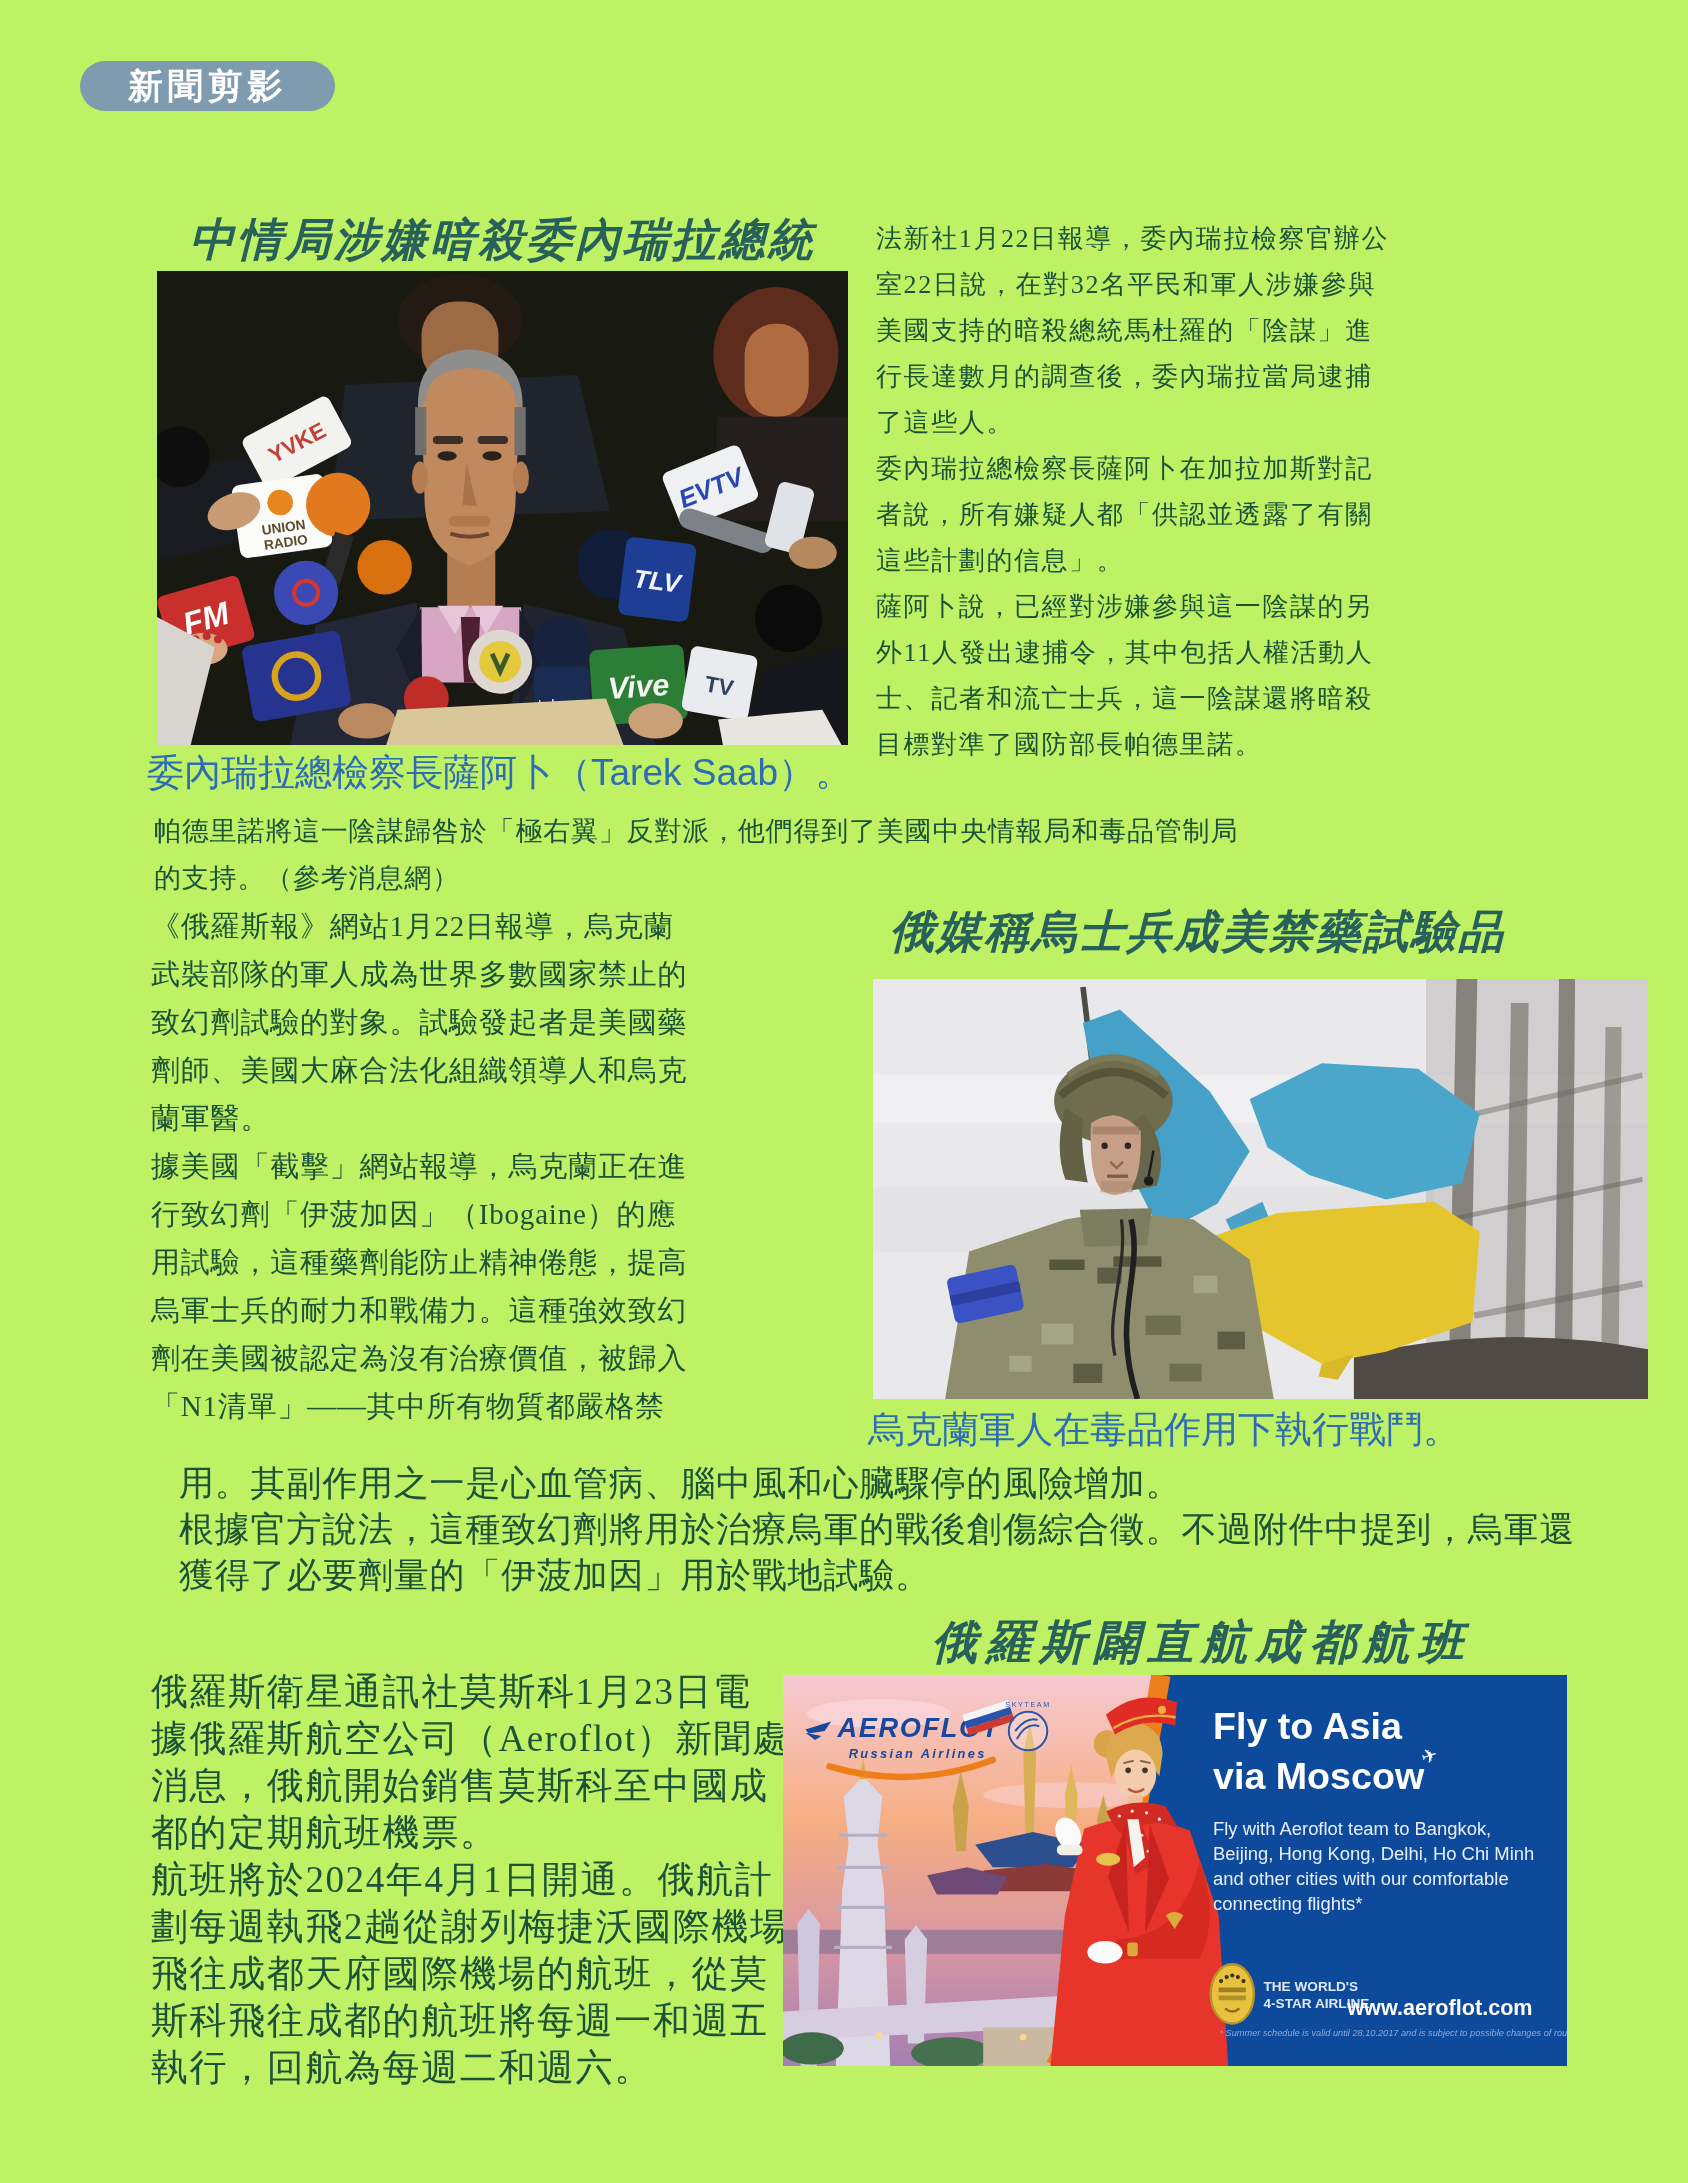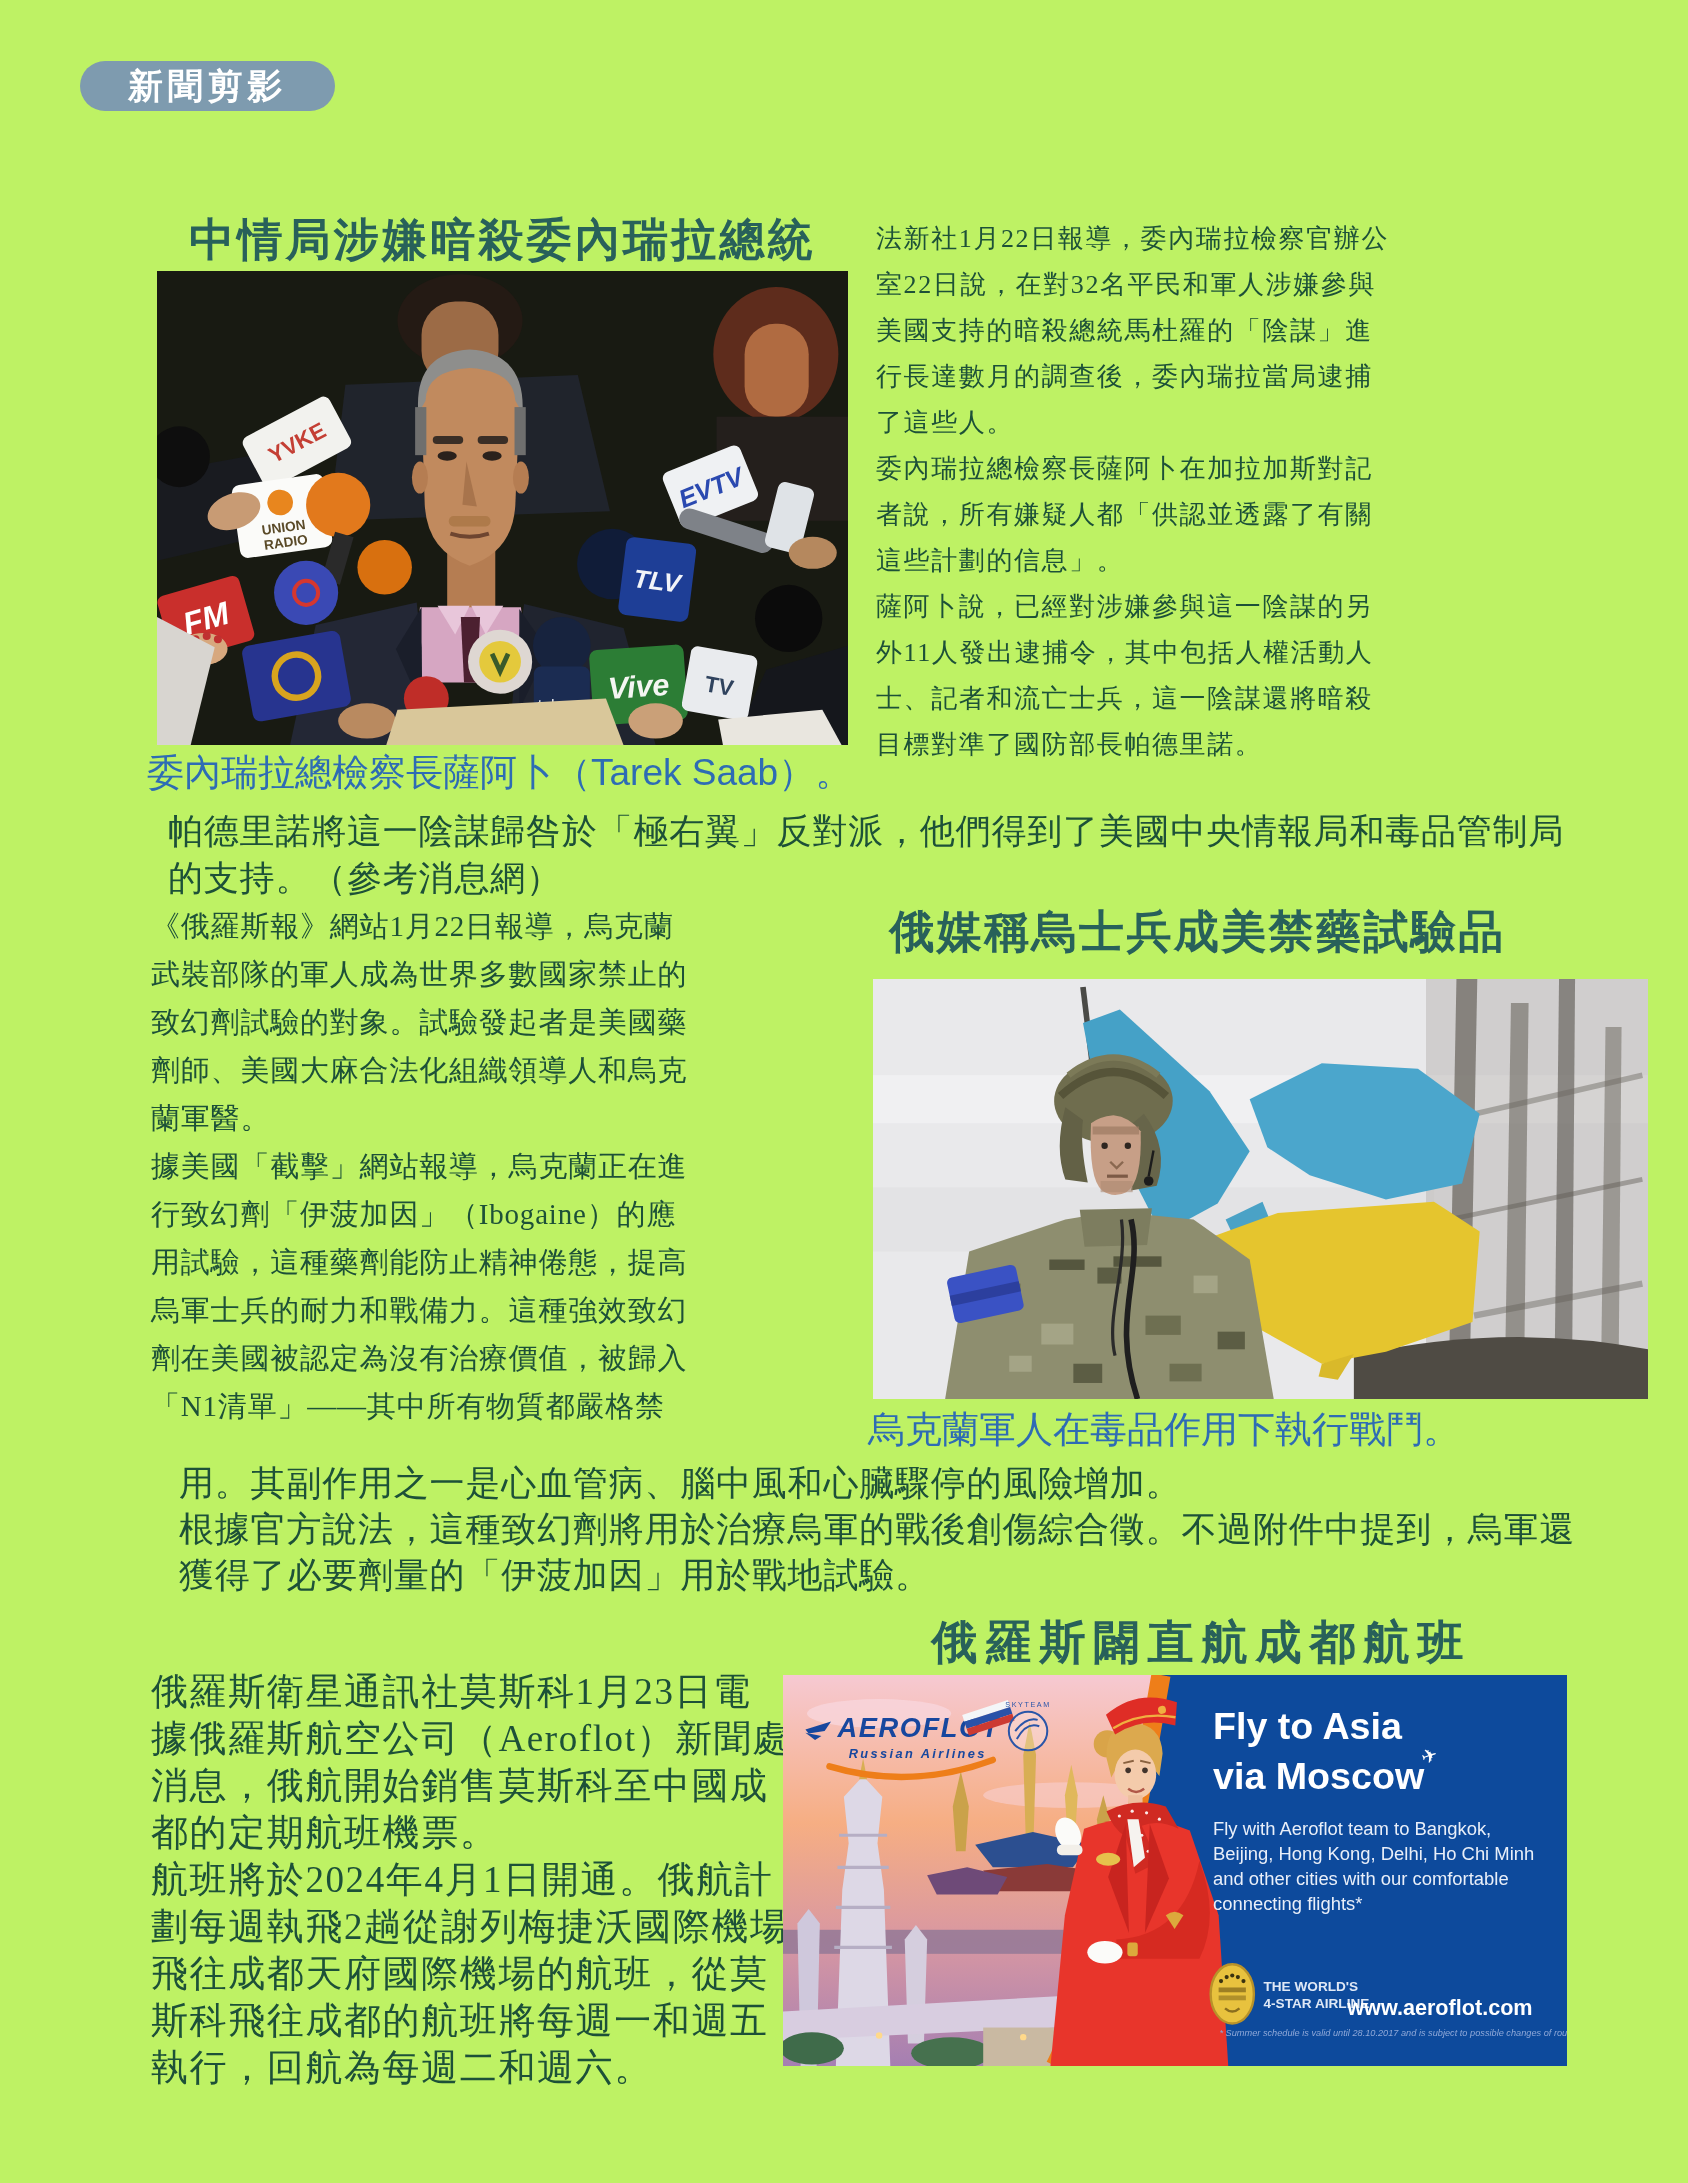--- a/index.html
+++ b/index.html
@@ -11,31 +11,32 @@
   .badge{
     position:absolute;left:80px;top:61px;width:255px;height:50px;
     background:#7e9baf;border-radius:26px;color:#ffffff;
     font-size:35px;font-weight:bold;letter-spacing:4.8px;
     display:flex;align-items:center;justify-content:center;
   }
   .headline{
     position:absolute;color:#28615а;color:#28615a;font-weight:bold;
     text-align:center;font-family:"Liberation Sans",sans-serif;
     white-space:nowrap;
+    font-style:italic;
   }
   .h1{left:157px;width:691px;top:210px;font-size:45px;letter-spacing:3.2px;}
   .h2{left:837px;width:721px;top:902px;font-size:45px;letter-spacing:2.4px;}
   .h3{left:841px;width:721px;top:1612px;font-size:46px;letter-spacing:8px;}
   .bodytext{
     position:absolute;color:#1d5138;
     font-family:"Liberation Serif",serif;
     white-space:pre-line;
   }
   .a1col{left:876px;top:216px;width:713px;font-size:26px;line-height:46px;letter-spacing:1.6px;}
-  .a1full{left:168px;top:808px;width:1434px;font-size:35px;line-height:47px;letter-spacing:0.8px;}
+  .a1full{left:154px;top:808px;width:1434px;font-size:27px;line-height:47px;letter-spacing:0.8px;}
   .a2col{left:151px;top:902px;width:705px;font-size:29px;line-height:48px;letter-spacing:0.8px;}
   .a2full{left:151px;top:1461px;width:1434px;font-size:35px;line-height:46px;letter-spacing:0.8px;margin-left:28px;}
   .a3col{left:151px;top:1668px;width:689px;font-size:37px;line-height:47px;letter-spacing:1.6px;}
   .caption{
     position:absolute;color:#2e6cb4;font-size:37px;
     font-family:"Liberation Sans",sans-serif;white-space:nowrap;
   }
   .cap1{left:147px;top:748px;}
   .cap2{left:868px;top:1405px;}
   .photo{position:absolute;display:block;}

